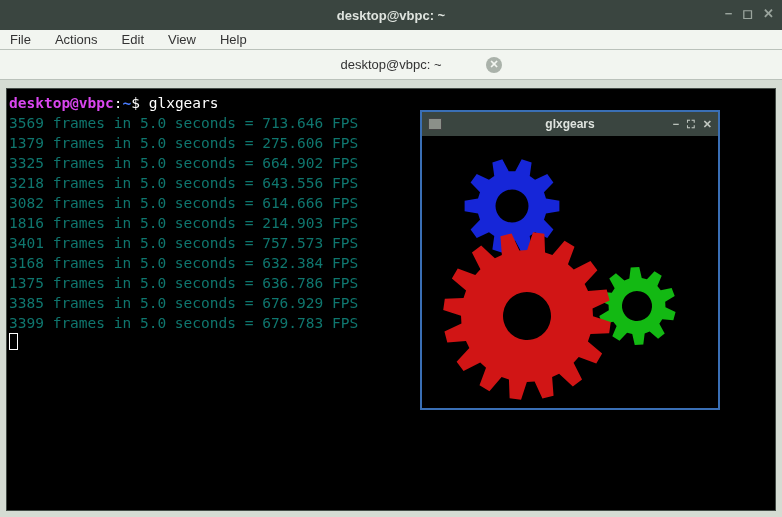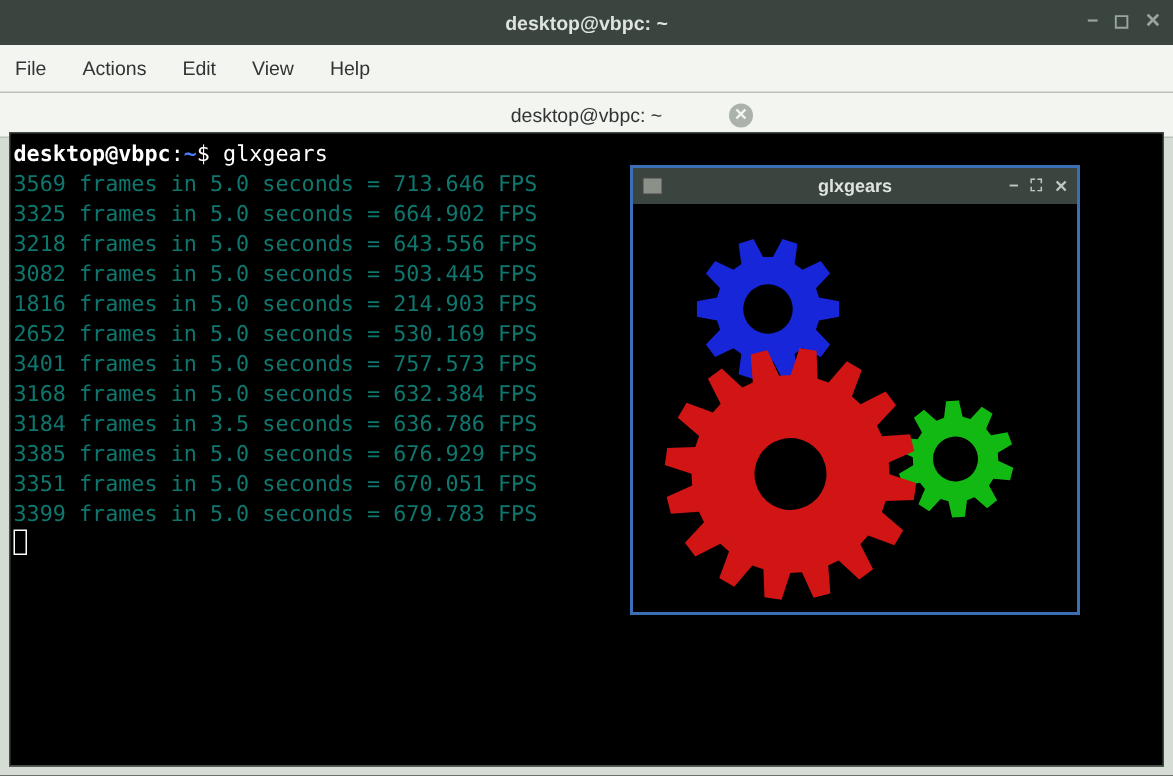--- a/index.html
+++ b/index.html
@@ -1,25 +1,25 @@
 <!DOCTYPE html>
 <html><head>
 <meta charset="utf-8">
 <style>
 * { margin:0; padding:0; box-sizing:border-box; }
 body { width:782px; height:517px; background:#d5dcd3; font-family:sans-serif; overflow:hidden; position:relative; }
 .titlebar { height:30px; background:#3a4540; color:#dfe4df; display:flex; align-items:center; justify-content:center; font-size:13px; font-weight:bold; position:relative; }
 .titlebar .ctl { position:absolute; right:8px; top:6px; display:flex; gap:10px; color:#9aa49d; }
 .titlebar .ctl span { cursor:pointer; font-size:13px; }
-.menubar { height:32px; background:#f2f5f0; display:flex; align-items:center; padding:0 10px; gap:24px; font-size:13px; color:#333; border-bottom:1px solid #bbc2bb; }
+.menubar { height:20px; background:#f2f5f0; display:flex; align-items:center; padding:0 10px; gap:24px; font-size:13px; color:#333; border-bottom:1px solid #bbc2bb; }
 .menubar div { cursor:pointer; }
 .tabbar { height:30px; background:#f2f5f0; display:flex; align-items:center; justify-content:center; font-size:13px; color:#333; border-bottom:1px solid #bbc2bb; position:relative; }
 .tabbar .close { position:absolute; right:280px; width:16px; height:16px; background:#aab2aa; border-radius:50%; display:flex; align-items:center; justify-content:center; color:#f2f5f0; font-size:11px; font-weight:bold; cursor:pointer; }
 .term { position:absolute; left:6px; right:6px; top:88px; bottom:6px; background:#000; color:#fff; font-family:"DejaVu Sans Mono",monospace; font-size:14.5px; line-height:20px; padding:4px 2px; border:1px solid #434b45; }
-.prompt-user { color:#ffffff; font-weight:bold; }
+.prompt-user { color:#d946ef; font-weight:bold; }
 .prompt-colon { color:#fff; }
 .prompt-path { color:#4a7dff; font-weight:bold; }
 .prompt-dollar { color:#fff; }
 .cmd { color:#fff; }
 .outline { color:#0f766e; white-space:pre; }
 .cursor { display:inline-block; width:9px; height:17px; border:1px solid #fff; }
 .glxwin { position:absolute; left:420px; top:110px; width:300px; height:300px; border:2px solid #3a6fb5; background:#000; }
 .glxwin .gtb { height:24px; background:#3a4540; color:#dfe4df; display:flex; align-items:center; justify-content:center; font-size:12px; font-weight:bold; position:relative; }
 .glxwin .gtb .gicon { position:absolute; left:6px; width:14px; height:12px; background:#8b9089; border:1px solid #444; }
 .glxwin .gtb .gctl { position:absolute; right:6px; display:flex; gap:8px; color:#c0c7c0; font-size:11px; }
@@ -50,30 +50,29 @@
   <span>desktop@vbpc: ~</span>
   <span class="close">✕</span>
 </div>
 
 <div class="term">
   <div>
     <span class="prompt-user">desktop@vbpc</span><span class="prompt-colon">:</span><span class="prompt-path">~</span><span class="prompt-dollar">$</span> <span class="cmd">glxgears</span>
   </div>
   <div id="outlines">
       <div class="outline">3569 frames in 5.0 seconds = 713.646 FPS</div>
+      <div class="outline">1379 frames in 5.0 seconds = 275.606 FPS</div>
       <div class="outline">3325 frames in 5.0 seconds = 664.902 FPS</div>
       <div class="outline">3218 frames in 5.0 seconds = 643.556 FPS</div>
-      <div class="outline">3082 frames in 5.0 seconds = 503.445 FPS</div>
+      <div class="outline">3082 frames in 5.0 seconds = 614.666 FPS</div>
       <div class="outline">1816 frames in 5.0 seconds = 214.903 FPS</div>
-      <div class="outline">2652 frames in 5.0 seconds = 530.169 FPS</div>
       <div class="outline">3401 frames in 5.0 seconds = 757.573 FPS</div>
       <div class="outline">3168 frames in 5.0 seconds = 632.384 FPS</div>
-      <div class="outline">3184 frames in 3.5 seconds = 636.786 FPS</div>
+      <div class="outline">1375 frames in 5.0 seconds = 636.786 FPS</div>
       <div class="outline">3385 frames in 5.0 seconds = 676.929 FPS</div>
-      <div class="outline">3351 frames in 5.0 seconds = 670.051 FPS</div>
       <div class="outline">3399 frames in 5.0 seconds = 679.783 FPS</div>
     </div>
   <span class="cursor"></span>
 </div>
 
 <div class="glxwin">
   <div class="gtb">
     <span class="gicon"></span>
     <span>glxgears</span>
     <div class="gctl">

